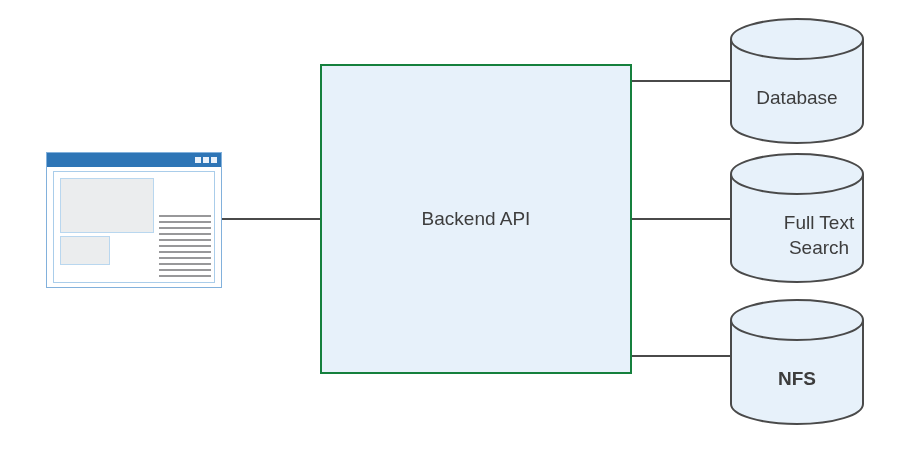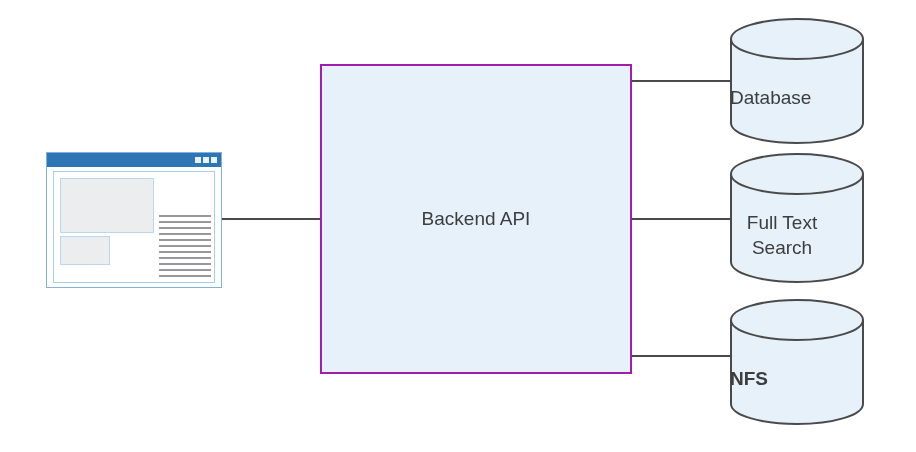--- a/index.html
+++ b/index.html
@@ -28,50 +28,51 @@
   .edge-backend-nfs    { left: 631px; top: 355px; width: 100px; }
 
   
   .backend-box {
     position: absolute;
     left: 320px;
     top: 64px;
     width: 308px;
     height: 306px;
     background: #e7f1fa;
-    border: 2px solid #a21caf;
+    border: 2px solid #15803d;
     display: flex;
     align-items: center;
     justify-content: center;
   }
   .node-label {
     color: #3d3d3d;
     font-size: 19px;
     text-align: center;
     line-height: 1.32;
   }
 
   
   .cylinder {
     position: absolute;
     left: 730px;
     width: 134px;
   }
   .cyl-db  { top: 18px;  height: 126px; }
-  .cyl-fts { top: 153px; height: 130px; }
+  .cyl-fts { top: 153px; height: 130px; padding-left: 44px; }
   .cyl-nfs { top: 299px; height: 126px; font-weight: bold; }
   .cylinder svg { position: absolute; left: 0; top: 0; }
   .cyl-label {
     position: absolute;
     left: 0;
     right: 0;
     top: 42px;
     bottom: 8px;
     display: flex;
     align-items: center;
+    justify-content: center;
   }
   .cyl-label .node-label { max-width: 104px; }
 
   
   .browser {
     position: absolute;
     left: 46px;
     top: 152px;
     width: 174px;
     height: 134px;

